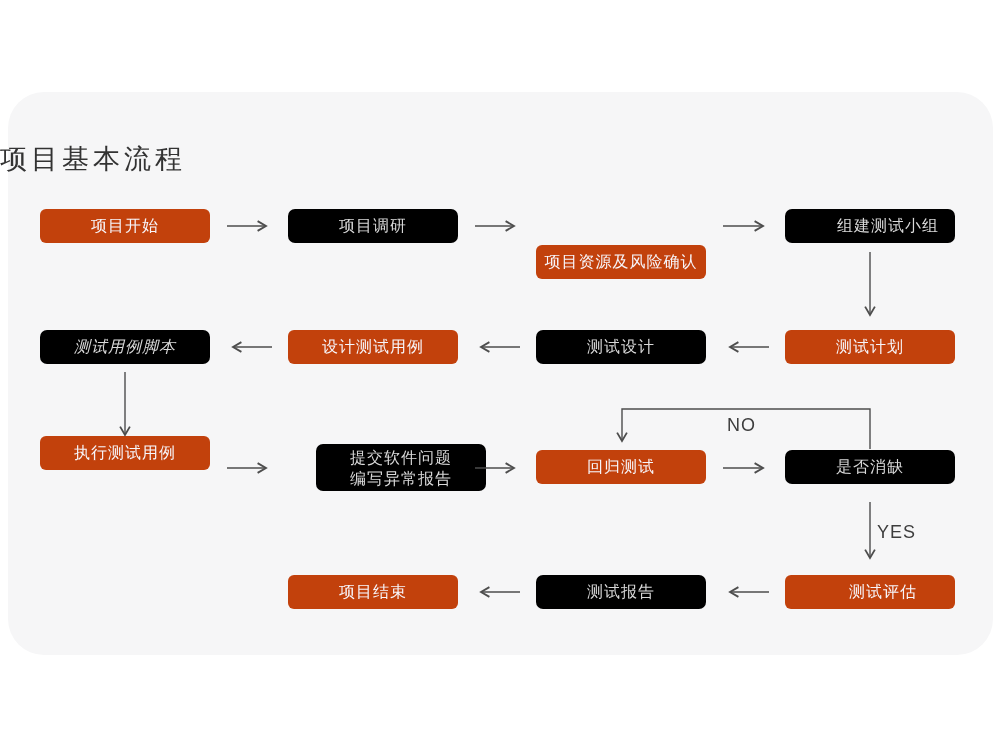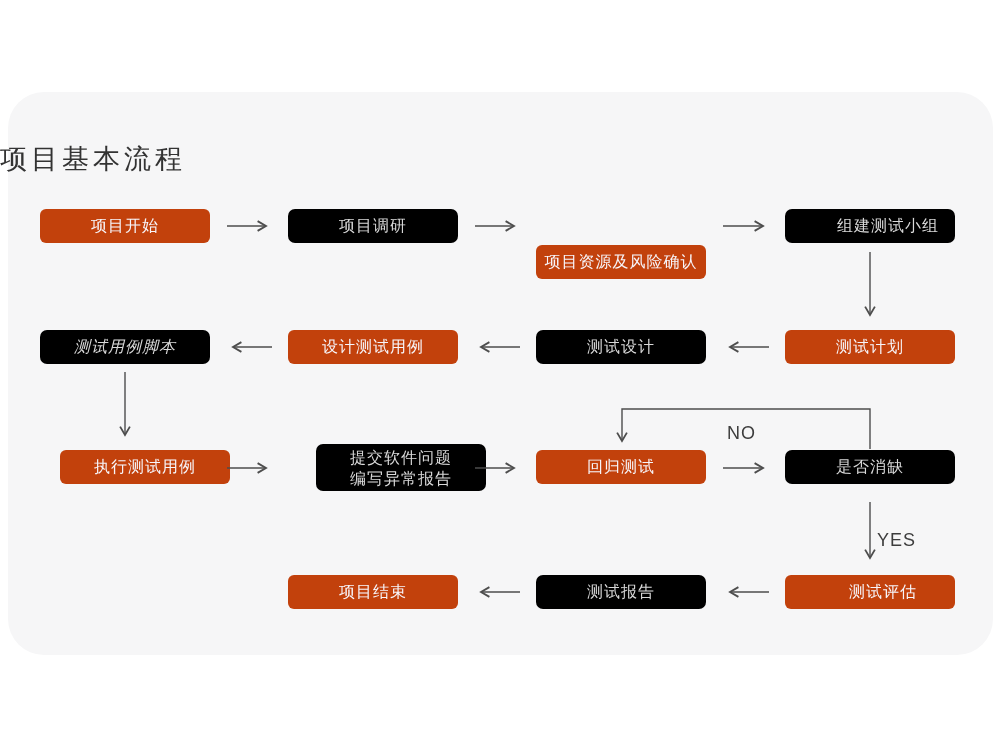--- a/index.html
+++ b/index.html
@@ -52,21 +52,20 @@
     position: absolute;
     left: 0; top: 0;
     width: 1000px; height: 750px;
     pointer-events: none;
   }
   .branch-label {
     position: absolute;
     font-size: 18px;
     color: #3d3d3d;
     letter-spacing: 1px;
-    margin-top: 8px;
   }
   .label-no  { left: 727px; top: 415px; }
   .label-yes { left: 877px; top: 522px; }
 </style>
 </head>
 <body>
 
 <div class="card"></div>
 
 <div class="title">项目基本流程</div>
@@ -74,21 +73,21 @@
 <div class="node primary" style="left:40px;  top:209px;">项目开始</div>
 <div class="node secondary" style="left:288px; top:209px;">项目调研</div>
 <div class="node primary" style="left:536px; top:209px;margin-top:36px;">项目资源及风险确认</div>
 <div class="node secondary" style="left:785px; top:209px;padding-left:36px;">组建测试小组</div>
 
 <div class="node secondary" style="left:40px;  top:330px;font-style:italic;">测试用例脚本</div>
 <div class="node primary" style="left:288px; top:330px;">设计测试用例</div>
 <div class="node secondary" style="left:536px; top:330px;">测试设计</div>
 <div class="node primary" style="left:785px; top:330px;">测试计划</div>
 
-<div class="node primary" style="left:40px;  top:450px;margin-left:20px;">执行测试用例</div>
+<div class="node primary" style="left:40px;  top:436px;">执行测试用例</div>
 <div class="node secondary twoline" style="left:288px; top:444px;">
   <span>提交软件问题</span>
   <span>编写异常报告</span>
 </div>
 <div class="node primary" style="left:536px; top:450px;">回归测试</div>
 <div class="node secondary" style="left:785px; top:450px;">是否消缺</div>
 
 <div class="node primary" style="left:288px; top:575px;">项目结束</div>
 <div class="node secondary" style="left:536px; top:575px;">测试报告</div>
 <div class="node primary" style="left:785px; top:575px;padding-left:26px;">测试评估</div>

